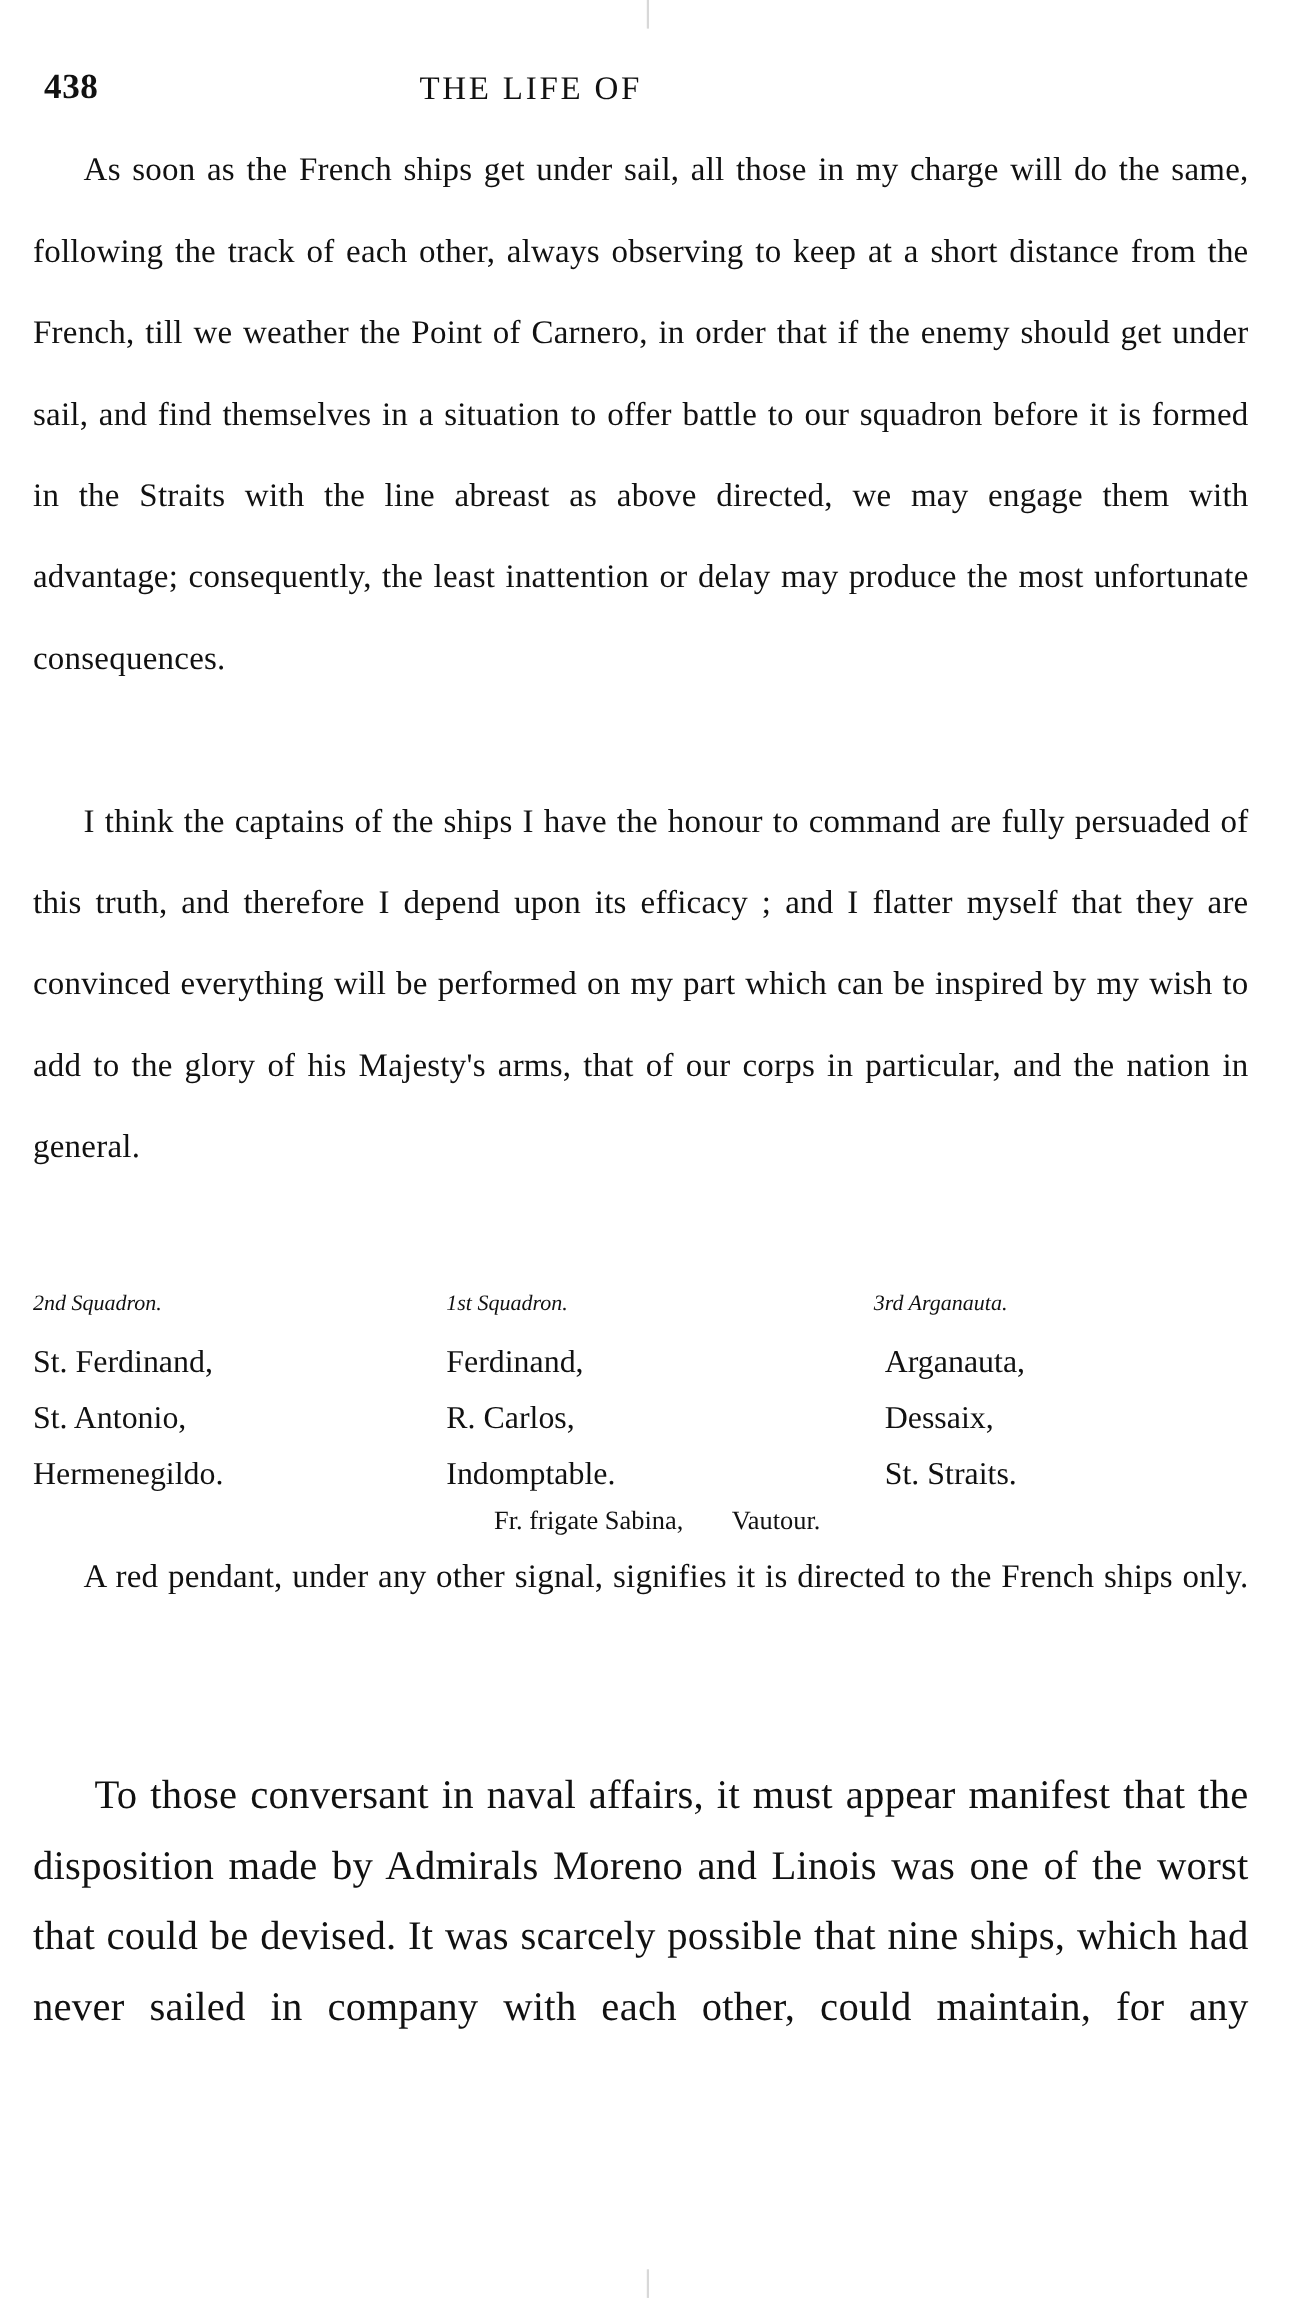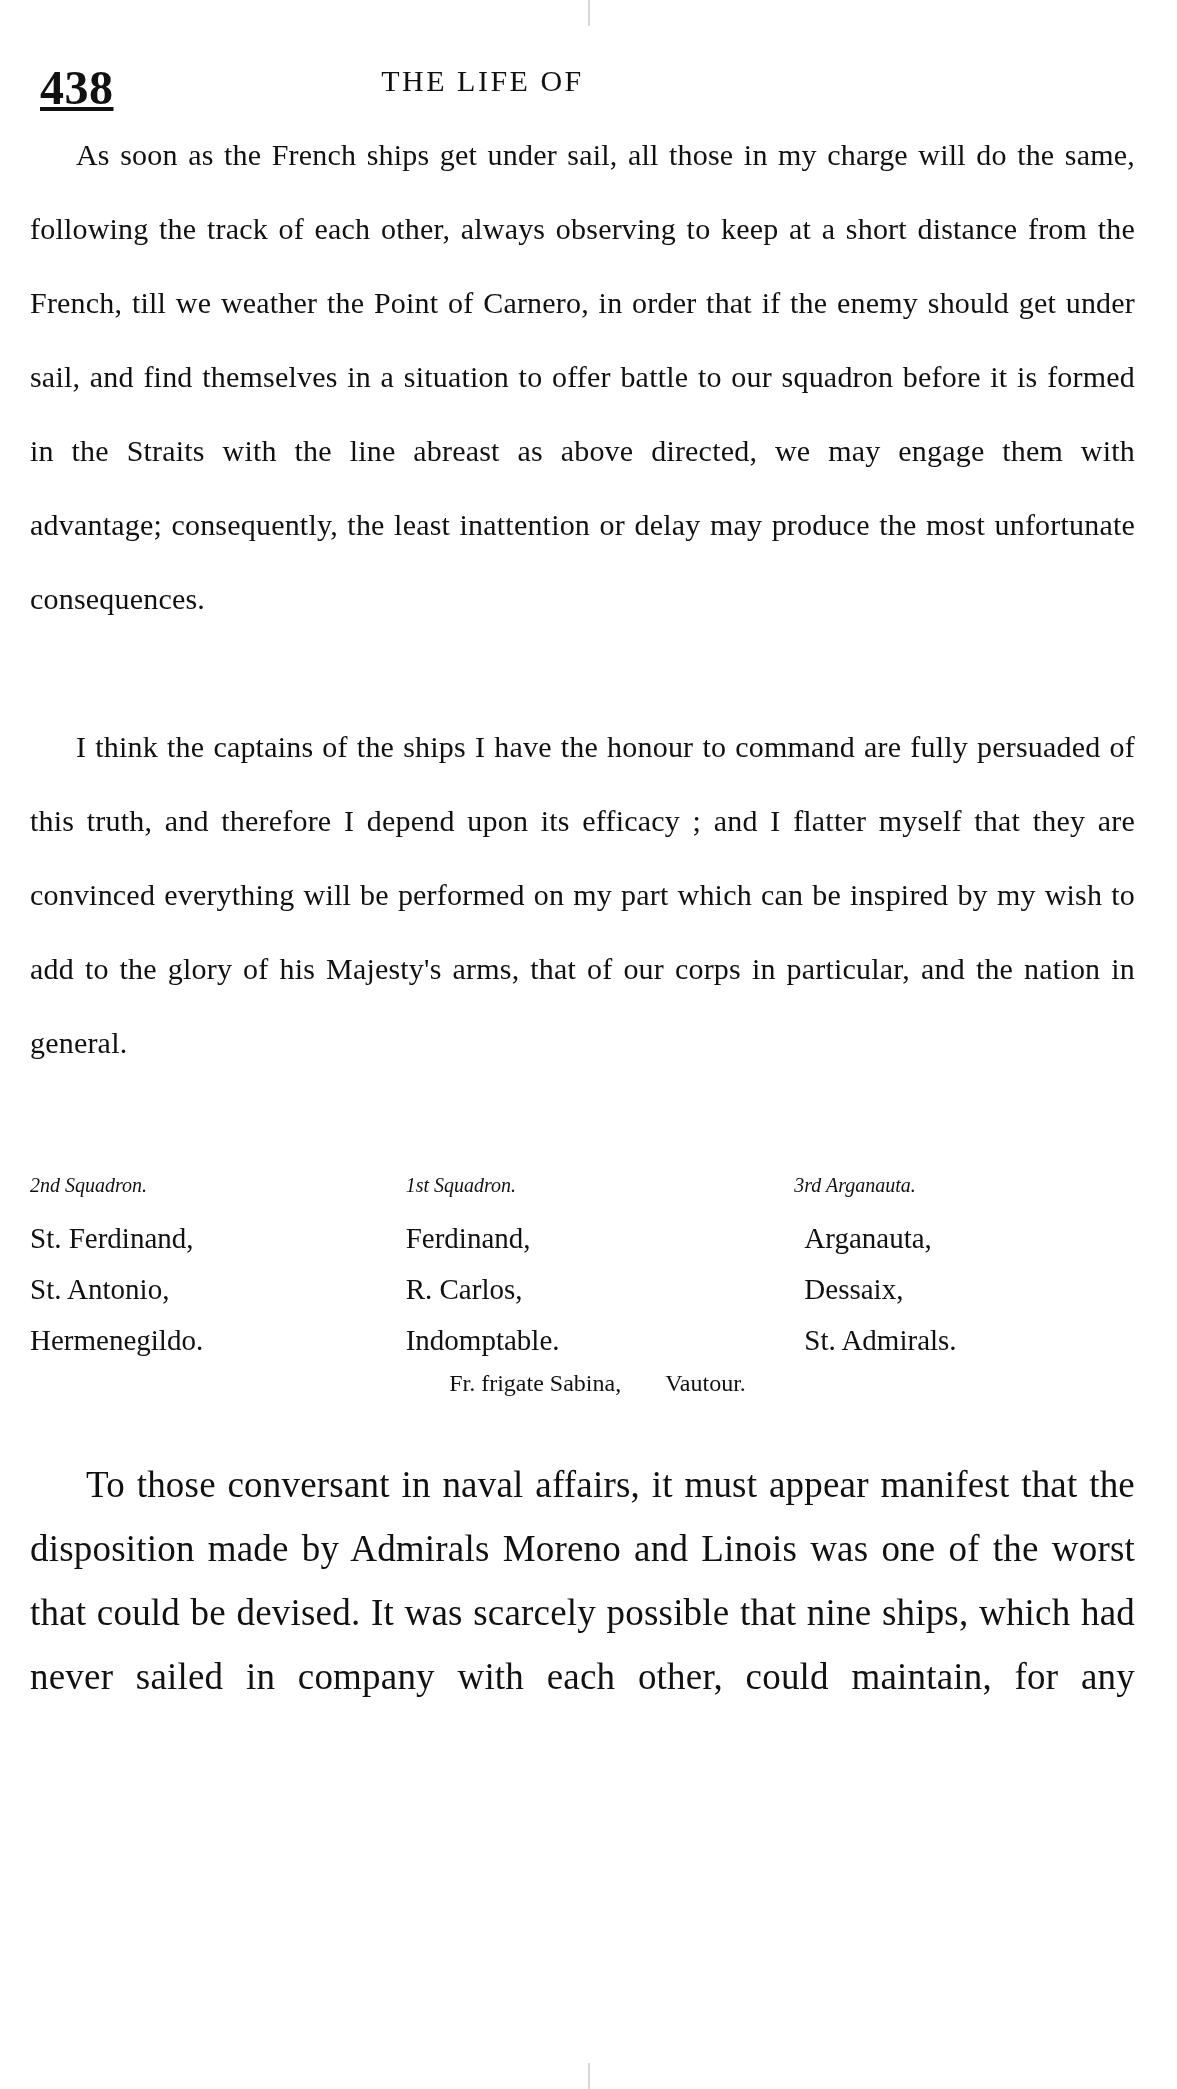--- a/index.html
+++ b/index.html
@@ -24,25 +24,24 @@
   }
   .header {
     position: relative;
     height: 70px;
     margin: 38px 0 0 0;
   }
   .folio {
     position: absolute;
     left: 40px;
     top: 22px;
-    font-size: 48px;
+    font-size: 32px;
     font-weight: bold;
     letter-spacing: 0.5px;
     font-family: "Liberation Serif", serif;
-    text-decoration: underline;
   }
   .running-head {
     position: absolute;
     left: 0;
     right: 2px;
     top: 26px;
     text-align: center;
     font-size: 30px;
     letter-spacing: 2.5px;
     padding-right: 210px;
@@ -185,27 +184,28 @@
         </td>
       </tr>
       <tr>
         <td class="c1">
           <div class="ship">Hermenegildo.</div>
         </td>
         <td class="c2">
           <div class="ship">Indomptable.</div>
         </td>
         <td class="c3">
-          <div class="ship">St. Admirals.</div>
+          <div class="ship">St. Straits.</div>
         </td>
       </tr>
     </tbody>
       </table>
 
     <div class="frigate-line">
       <span>Fr. frigate Sabina,</span><span class="sp"></span><span>Vautour.</span>
     </div>
 
+    <p class="para tail-para">A red pendant, under any other signal, signifies it is directed to the French ships only.</p>
 
     <p class="big-para">To those conversant in naval affairs, it must appear manifest that the disposition made by Admirals Moreno and Linois was one of the worst that could be devised. It was scarcely possible that nine ships, which had never sailed in company with each other, could maintain, for any</p>
 
   </div>
 </div>
 
 </body></html>

